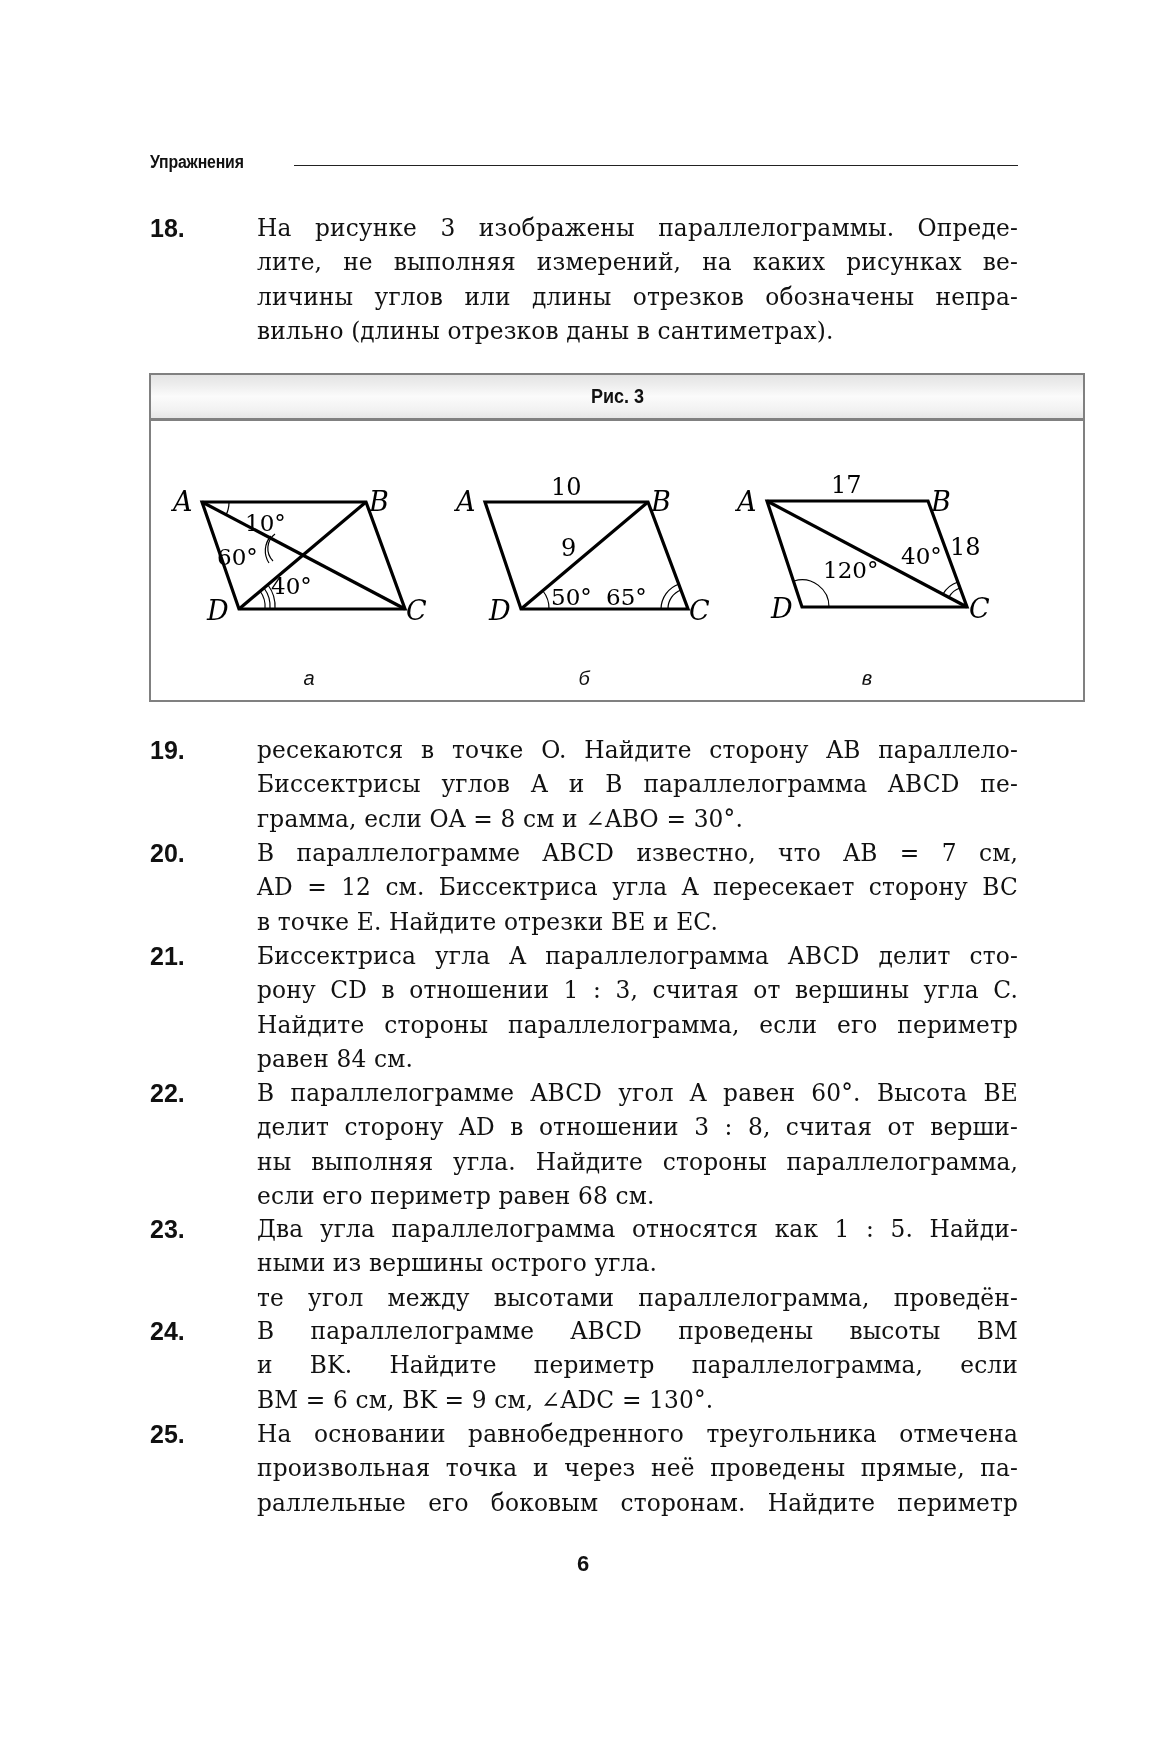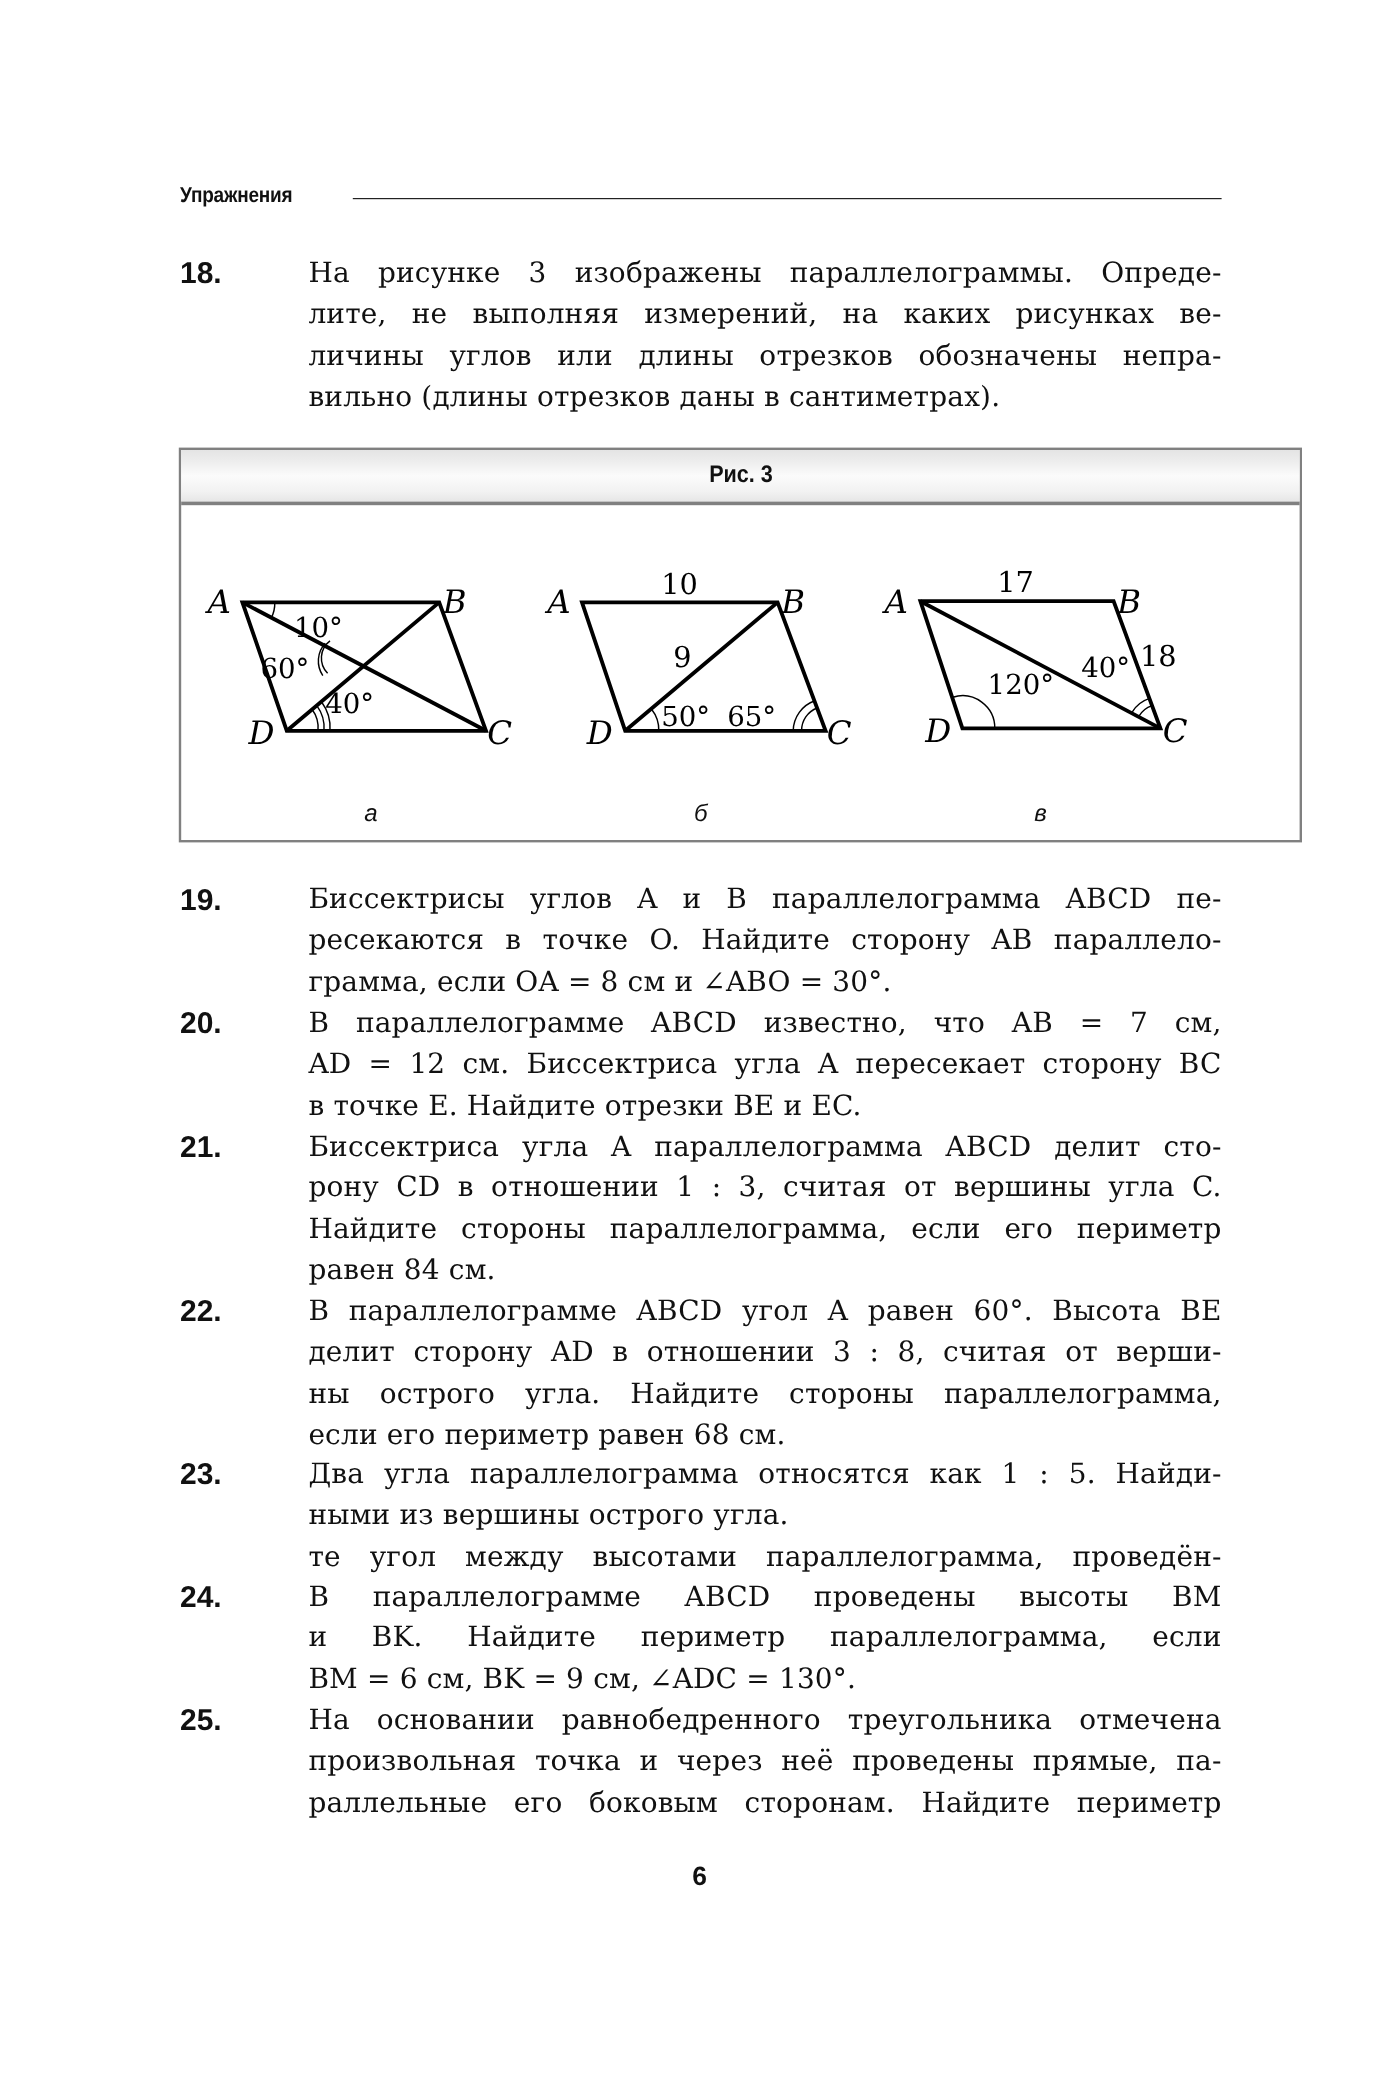--- a/index.html
+++ b/index.html
@@ -119,22 +119,22 @@
   </svg>
 
   <span class="sublabel" style="left:158px;">а</span>
   <span class="sublabel" style="left:433px;">б</span>
   <span class="sublabel" style="left:716px;">в</span>
 </div>
 
 <div class="problem" style="top:733px;">
   <div class="num">19.</div>
   <div class="text">
+    <span class="ln">ресекаются в точке O. Найдите сторону AB параллело-</span>
     <span class="ln">Биссектрисы углов A и B параллелограмма ABCD пе-</span>
-    <span class="ln">ресекаются в точке O. Найдите сторону AB параллело-</span>
     <span class="ln last">грамма, если OA = 8 см и ∠ABO = 30°.</span>
   </div>
 </div>
 
 <div class="problem" style="top:836px;">
   <div class="num">20.</div>
   <div class="text">
     <span class="ln">В параллелограмме ABCD известно, что AB = 7 см,</span>
     <span class="ln">AD = 12 см. Биссектриса угла A пересекает сторону BC</span>
     <span class="ln last">в точке E. Найдите отрезки BE и EC.</span>
@@ -149,21 +149,21 @@
     <span class="ln">Найдите стороны параллелограмма, если его периметр</span>
     <span class="ln last">равен 84 см.</span>
   </div>
 </div>
 
 <div class="problem" style="top:1076px;">
   <div class="num">22.</div>
   <div class="text">
     <span class="ln">В параллелограмме ABCD угол A равен 60°. Высота BE</span>
     <span class="ln">делит сторону AD в отношении 3 : 8, считая от верши-</span>
-    <span class="ln">ны острого угла. Найдите стороны параллелограмма,</span>
+    <span class="ln">ны выполняя угла. Найдите стороны параллелограмма,</span>
     <span class="ln last">если его периметр равен 68 см.</span>
   </div>
 </div>
 
 <div class="problem" style="top:1212px;">
   <div class="num">23.</div>
   <div class="text">
     <span class="ln">Два угла параллелограмма относятся как 1 : 5. Найди-</span>
     <span class="ln last">ными из вершины острого угла.</span>
     <span class="ln">те угол между высотами параллелограмма, проведён-</span>

